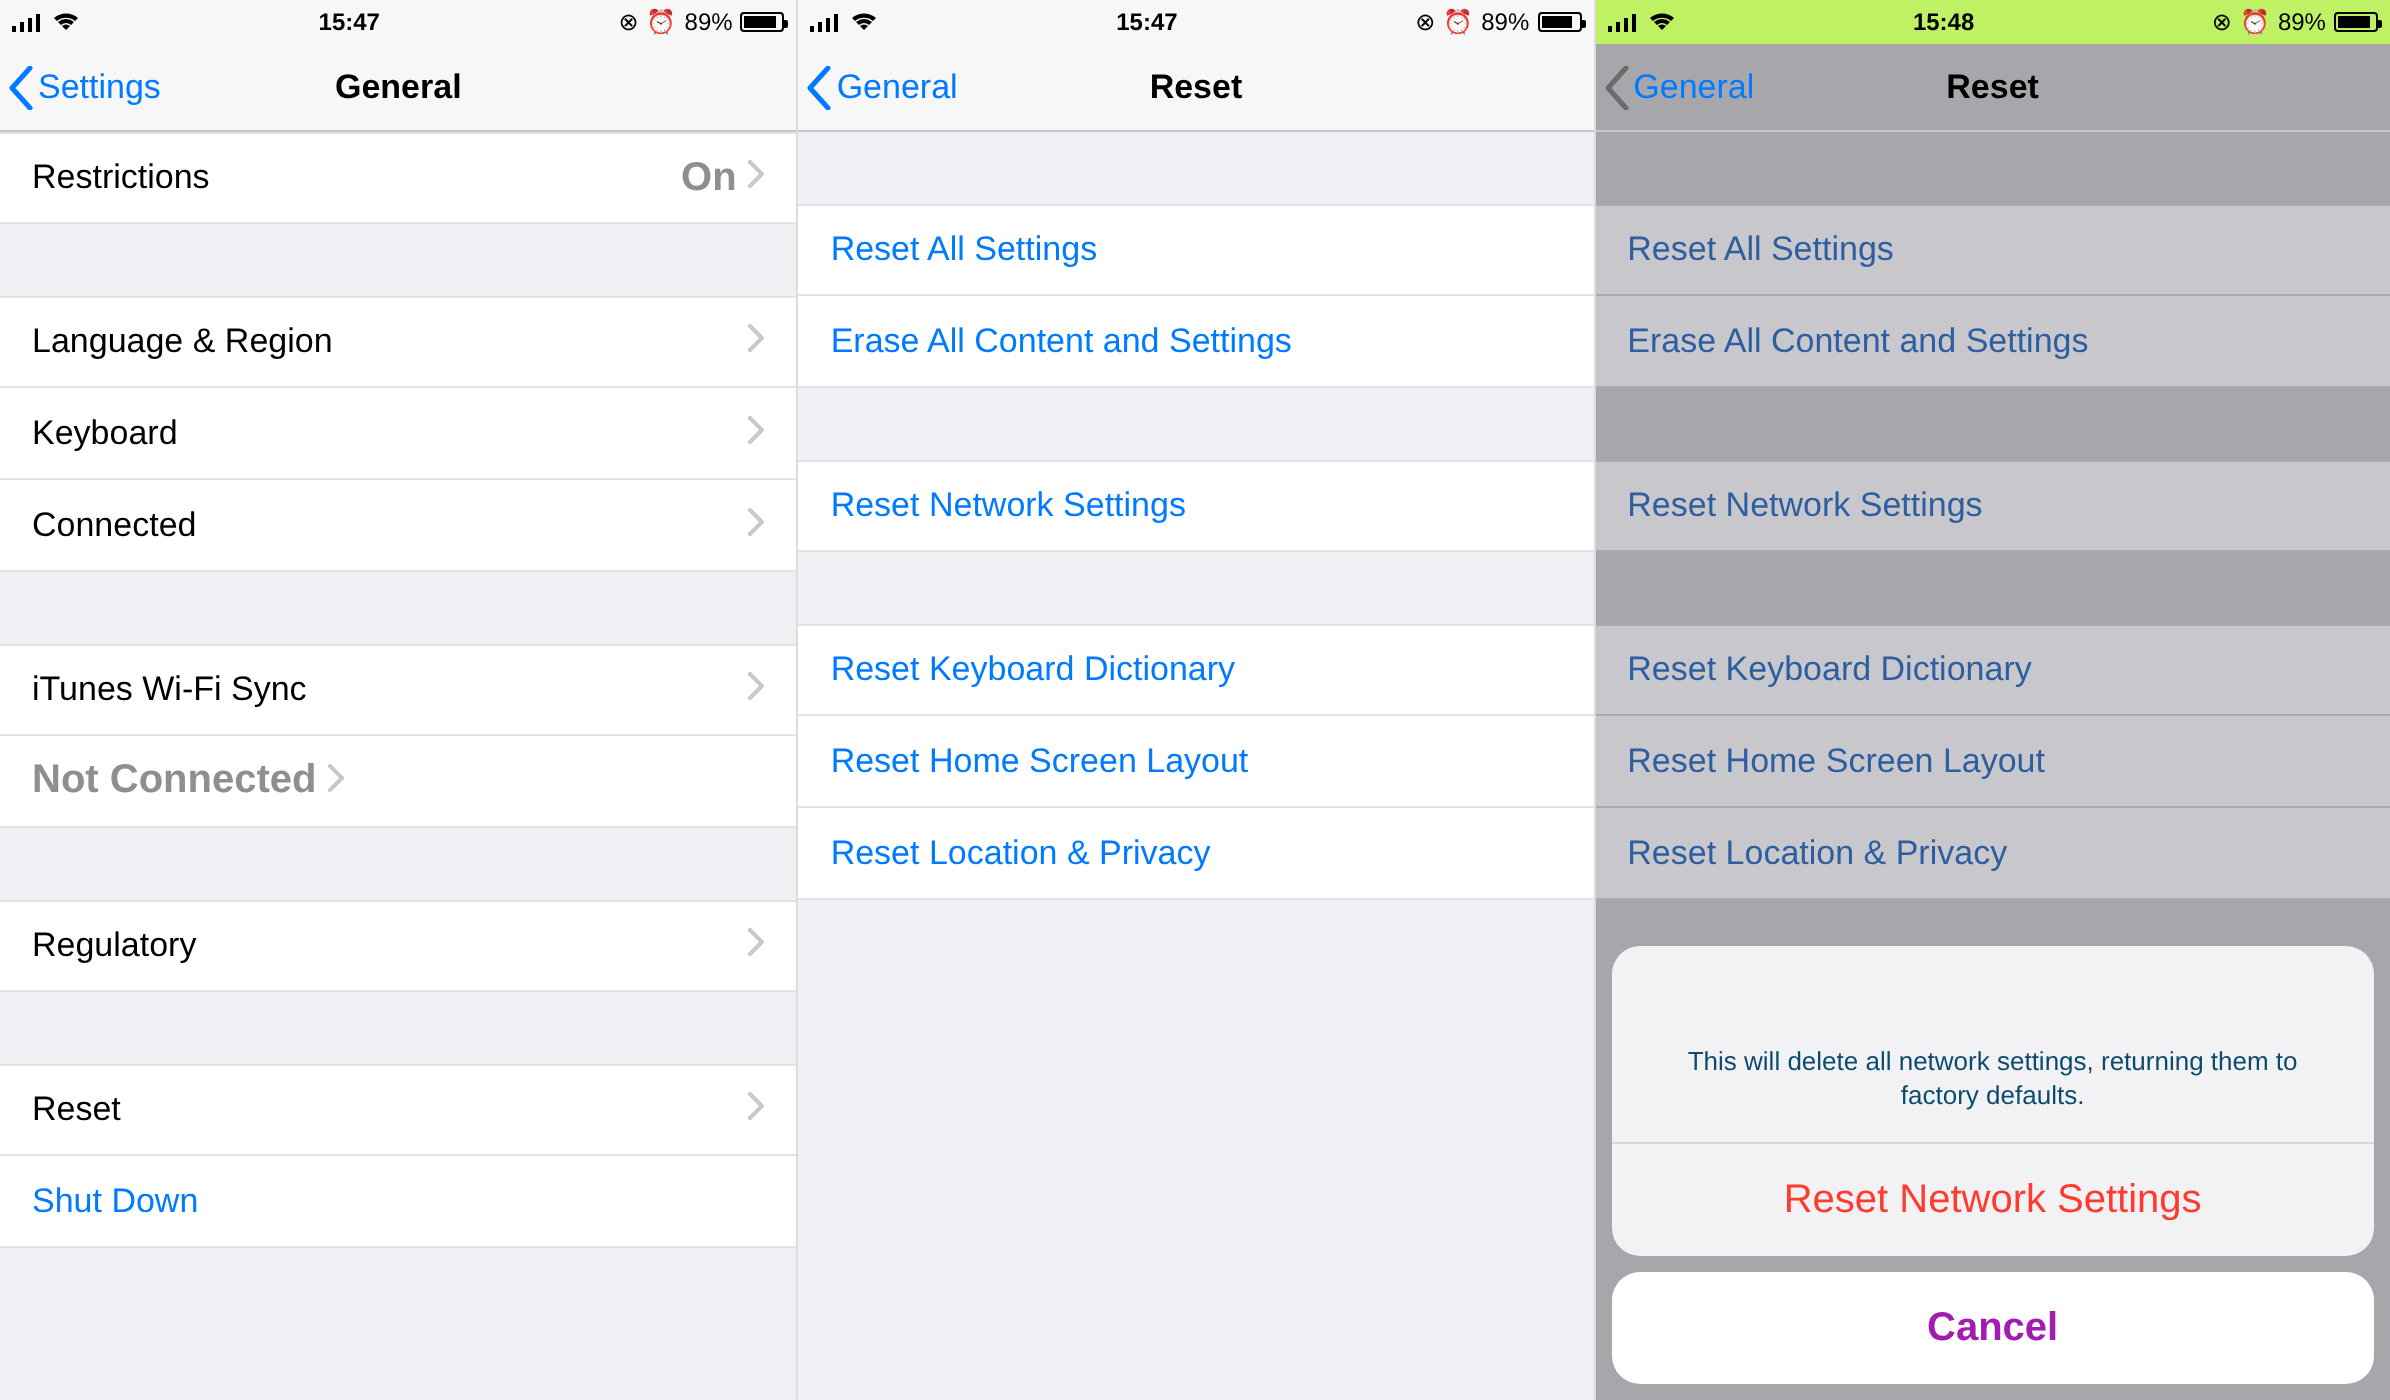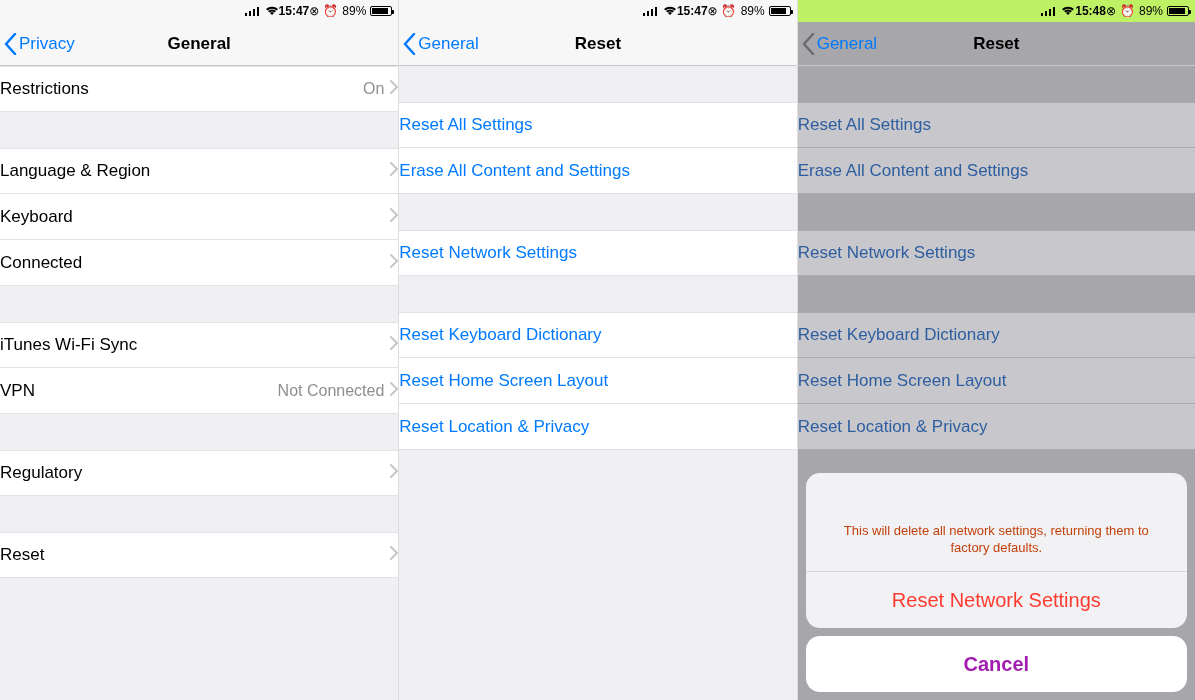--- a/index.html
+++ b/index.html
@@ -20,21 +20,21 @@
     overflow:hidden;
     flex-shrink:0;
   }
   .screen + .screen { border-left:1px solid #ddd; }
 
   
   .status-bar {
     height:22px;
     display:flex;
     align-items:center;
-    justify-content:flex-end;
+    justify-content:space-between;
     padding:0 6px;
     font-size:12px;
     font-weight:500;
     background:#f7f7f8;
     color:#000;
   }
   .status-left, .status-right { display:flex; align-items:center; gap:4px; }
   .status-center { font-size:12px; font-weight:600; }
   .signal svg, .wifi svg { display:block; }
   .battery-box {
@@ -83,29 +83,29 @@
 
   
   .content { position:absolute; top:66px; left:0; right:0; bottom:0; overflow:hidden; }
   .group { margin-top:0; }
   .spacer-md { height:36px; }
   .row {
     background:#fff;
     min-height:46px;
     display:flex;
     align-items:center;
-    padding:0 0;
+    padding:0 16px;
     font-size:17px;
     color:#000;
     border-bottom:1px solid #e2e2e4;
     position:relative;
   }
   .row:first-child { border-top:1px solid #e2e2e4; }
   .row .label { flex-grow:1; }
-  .row .value { color:#8e8e93; font-size:16px; margin-right:6px; }
+  .row .value { color:#8e8e93; font-size:20px; margin-right:6px;font-weight:bold; }
   .row.link .label { color:#007aff; }
   .chevron {
     color:#c7c7cc;
   }
   .screen.sheet-screen .content .row { background:#c8c7cc; border-color:#a9a9ae; }
   .screen.sheet-screen .content .row.link .label { color:#2d5ea0; }
   .screen.sheet-screen { background:#a7a7ab; }
   .screen.sheet-screen .status-bar { background:#bef264; color:#000; }
   .screen.sheet-screen .nav-bar { background:#a7a7ab; }
 
@@ -116,21 +116,21 @@
   }
   .sheet-block {
     background:#f2f2f4;
     border-radius:14px;
     overflow:hidden;
     margin-bottom:8px;
   }
   .sheet-msg {
     padding:14px 24px;
     font-size:13px;
-    color:#c2410c;
+    color:#0c4a6e;
     text-align:center;
     border-bottom:1px solid #d8d8dc;
     line-height:1.35;
     margin-top:35px;
   }
   .sheet-action {
     height:56px;
     display:flex;
     align-items:center;
     justify-content:center;
@@ -180,21 +180,21 @@
             <span class="battery-fill"></span>
           </span>
       </div>
     </div>
 
     <div class="nav-bar">
       <div class="nav-back">
         <svg width="13" height="22" viewBox="0 0 13 22">
             <path d="M11 1 L2 11 L11 21" stroke="#007aff" stroke-width="2.5" fill="none" stroke-linecap="round" stroke-linejoin="round"></path>
           </svg>
-        <span>Privacy</span>
+        <span>Settings</span>
       </div>
       <div class="nav-title">General</div>
     </div>
 
     <div class="content">
       <div class="group">
         <div class="row">
           <span class="label">Restrictions</span>
           <span class="value">On</span>
           <span class="chevron"><svg width="8" height="14" viewBox="0 0 8 14">
@@ -225,21 +225,20 @@
       </div>
       <div class="spacer-md"></div>
       <div class="group">
         <div class="row">
           <span class="label">iTunes Wi-Fi Sync</span>
           <span class="chevron"><svg width="8" height="14" viewBox="0 0 8 14">
                 <path d="M1 1 L7 7 L1 13" stroke="#c7c7cc" stroke-width="2" fill="none" stroke-linecap="round" stroke-linejoin="round"></path>
               </svg></span>
         </div>
         <div class="row">
-          <span class="label">VPN</span>
           <span class="value">Not Connected</span>
           <span class="chevron"><svg width="8" height="14" viewBox="0 0 8 14">
                 <path d="M1 1 L7 7 L1 13" stroke="#c7c7cc" stroke-width="2" fill="none" stroke-linecap="round" stroke-linejoin="round"></path>
               </svg></span>
         </div>
       </div>
       <div class="spacer-md"></div>
       <div class="group">
         <div class="row">
           <span class="label">Regulatory</span>
@@ -248,20 +247,23 @@
               </svg></span>
         </div>
       </div>
       <div class="spacer-md"></div>
       <div class="group">
         <div class="row">
           <span class="label">Reset</span>
           <span class="chevron"><svg width="8" height="14" viewBox="0 0 8 14">
                 <path d="M1 1 L7 7 L1 13" stroke="#c7c7cc" stroke-width="2" fill="none" stroke-linecap="round" stroke-linejoin="round"></path>
               </svg></span>
+        </div>
+        <div class="row link">
+          <span class="label">Shut Down</span>
         </div>
       </div>
     </div>
   </div>
 
   <div class="screen">
     <div class="status-bar">
       <div class="status-left">
         <span class="signal">
           <svg width="16" height="10" viewBox="0 0 16 10">

